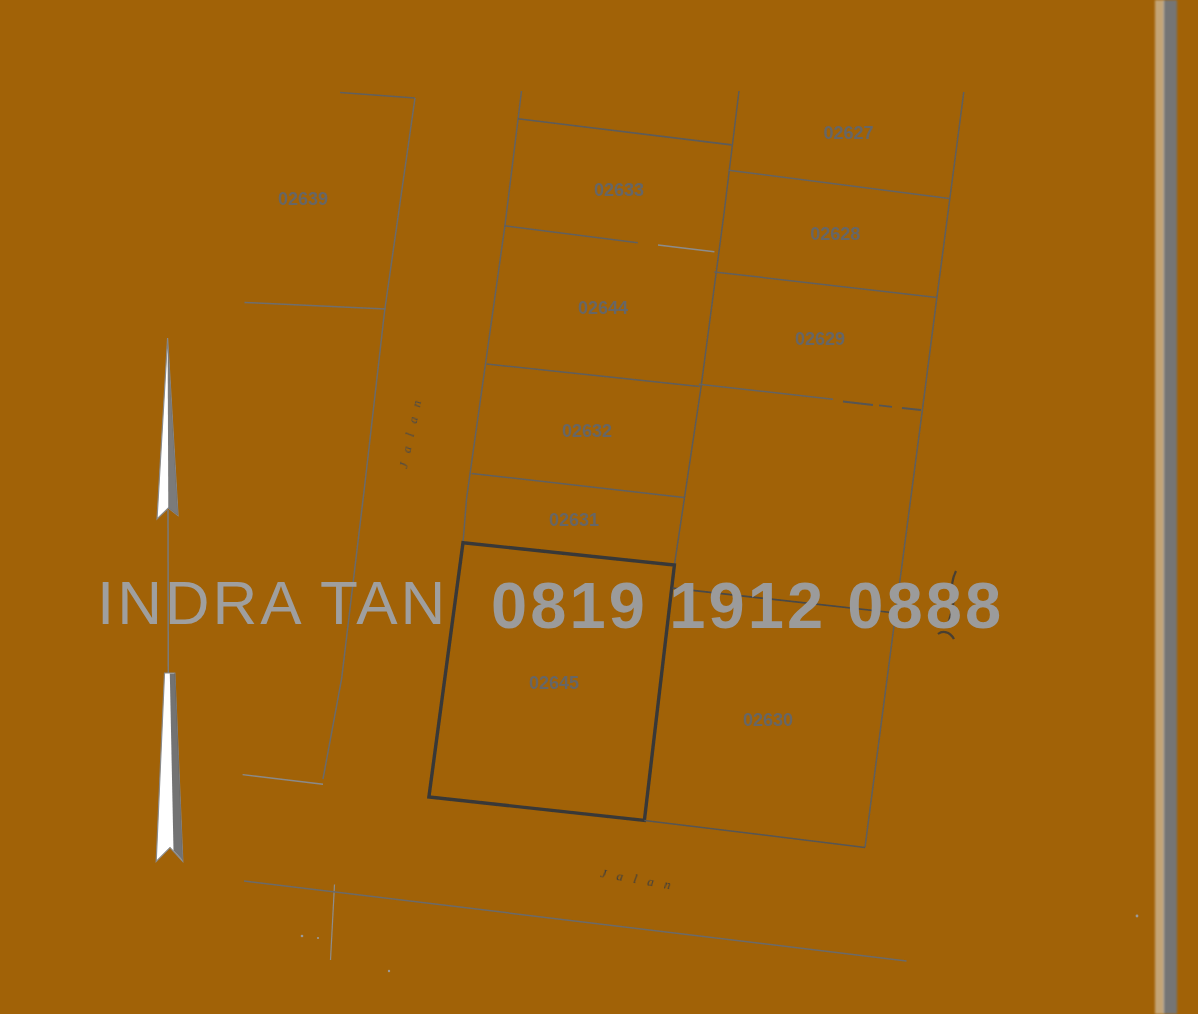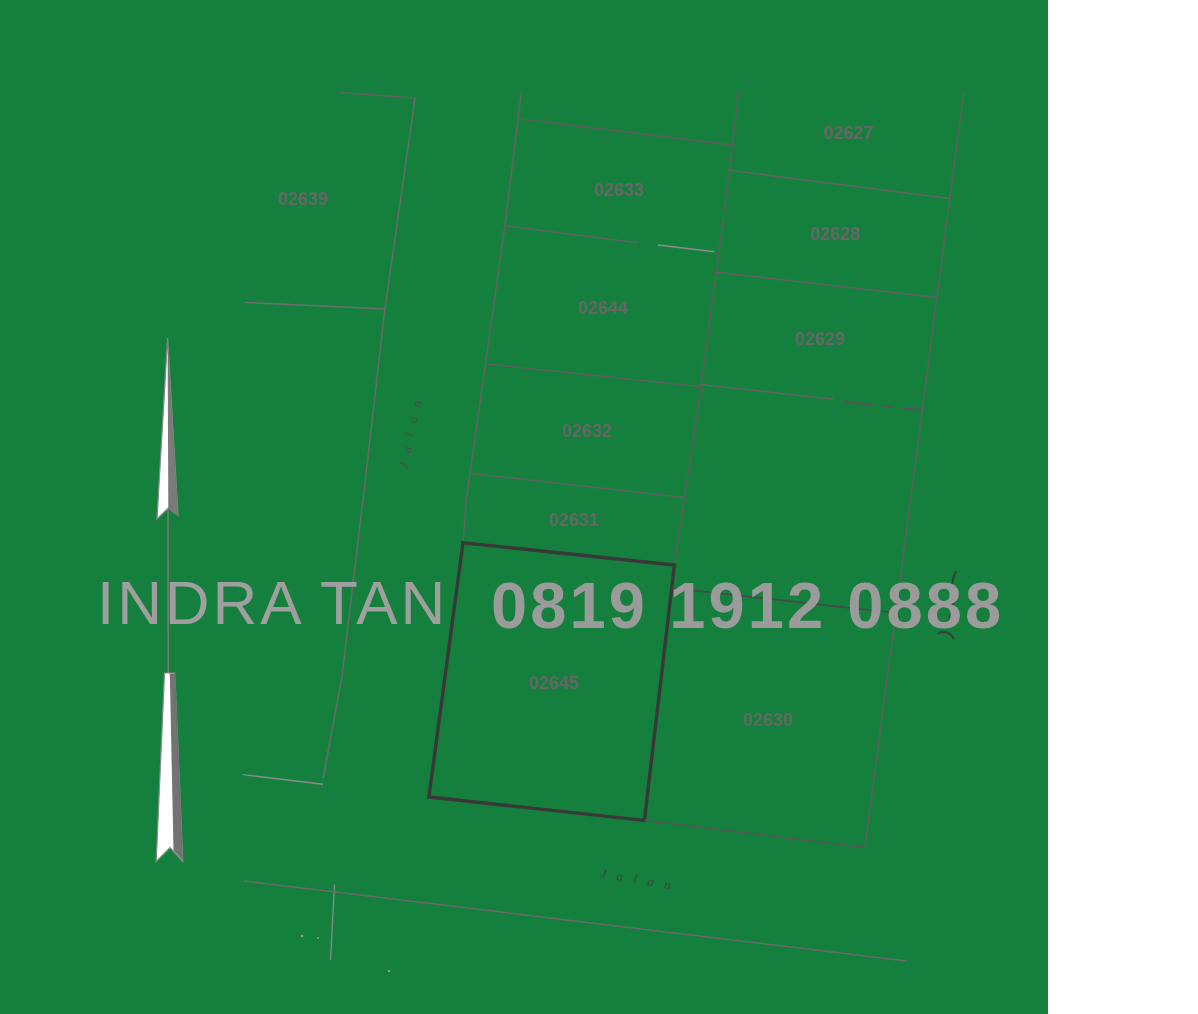--- a/index.html
+++ b/index.html
@@ -1,16 +1,16 @@
 <!DOCTYPE html>
 <html><head>
 <meta charset="utf-8">
 <style>
 html,body{margin:0;padding:0;}
-#page{position:relative;width:1048px;height:1014px;background:#15803d;overflow:hidden;font-family:"Liberation Sans",sans-serif;}
+#page{position:relative;width:1198px;height:1014px;background:#a16207;overflow:hidden;font-family:"Liberation Sans",sans-serif;}
 svg{position:absolute;left:0;top:0;}
 </style>
 </head>
 <body>
 
 <div id="page">
 <svg width="1198" height="1014" viewBox="0 0 1198 1014">
 <defs>
 <filter id="soft" x="-5%" y="-5%" width="110%" height="110%">
           <feGaussianBlur stdDeviation="0.55"></feGaussianBlur>

